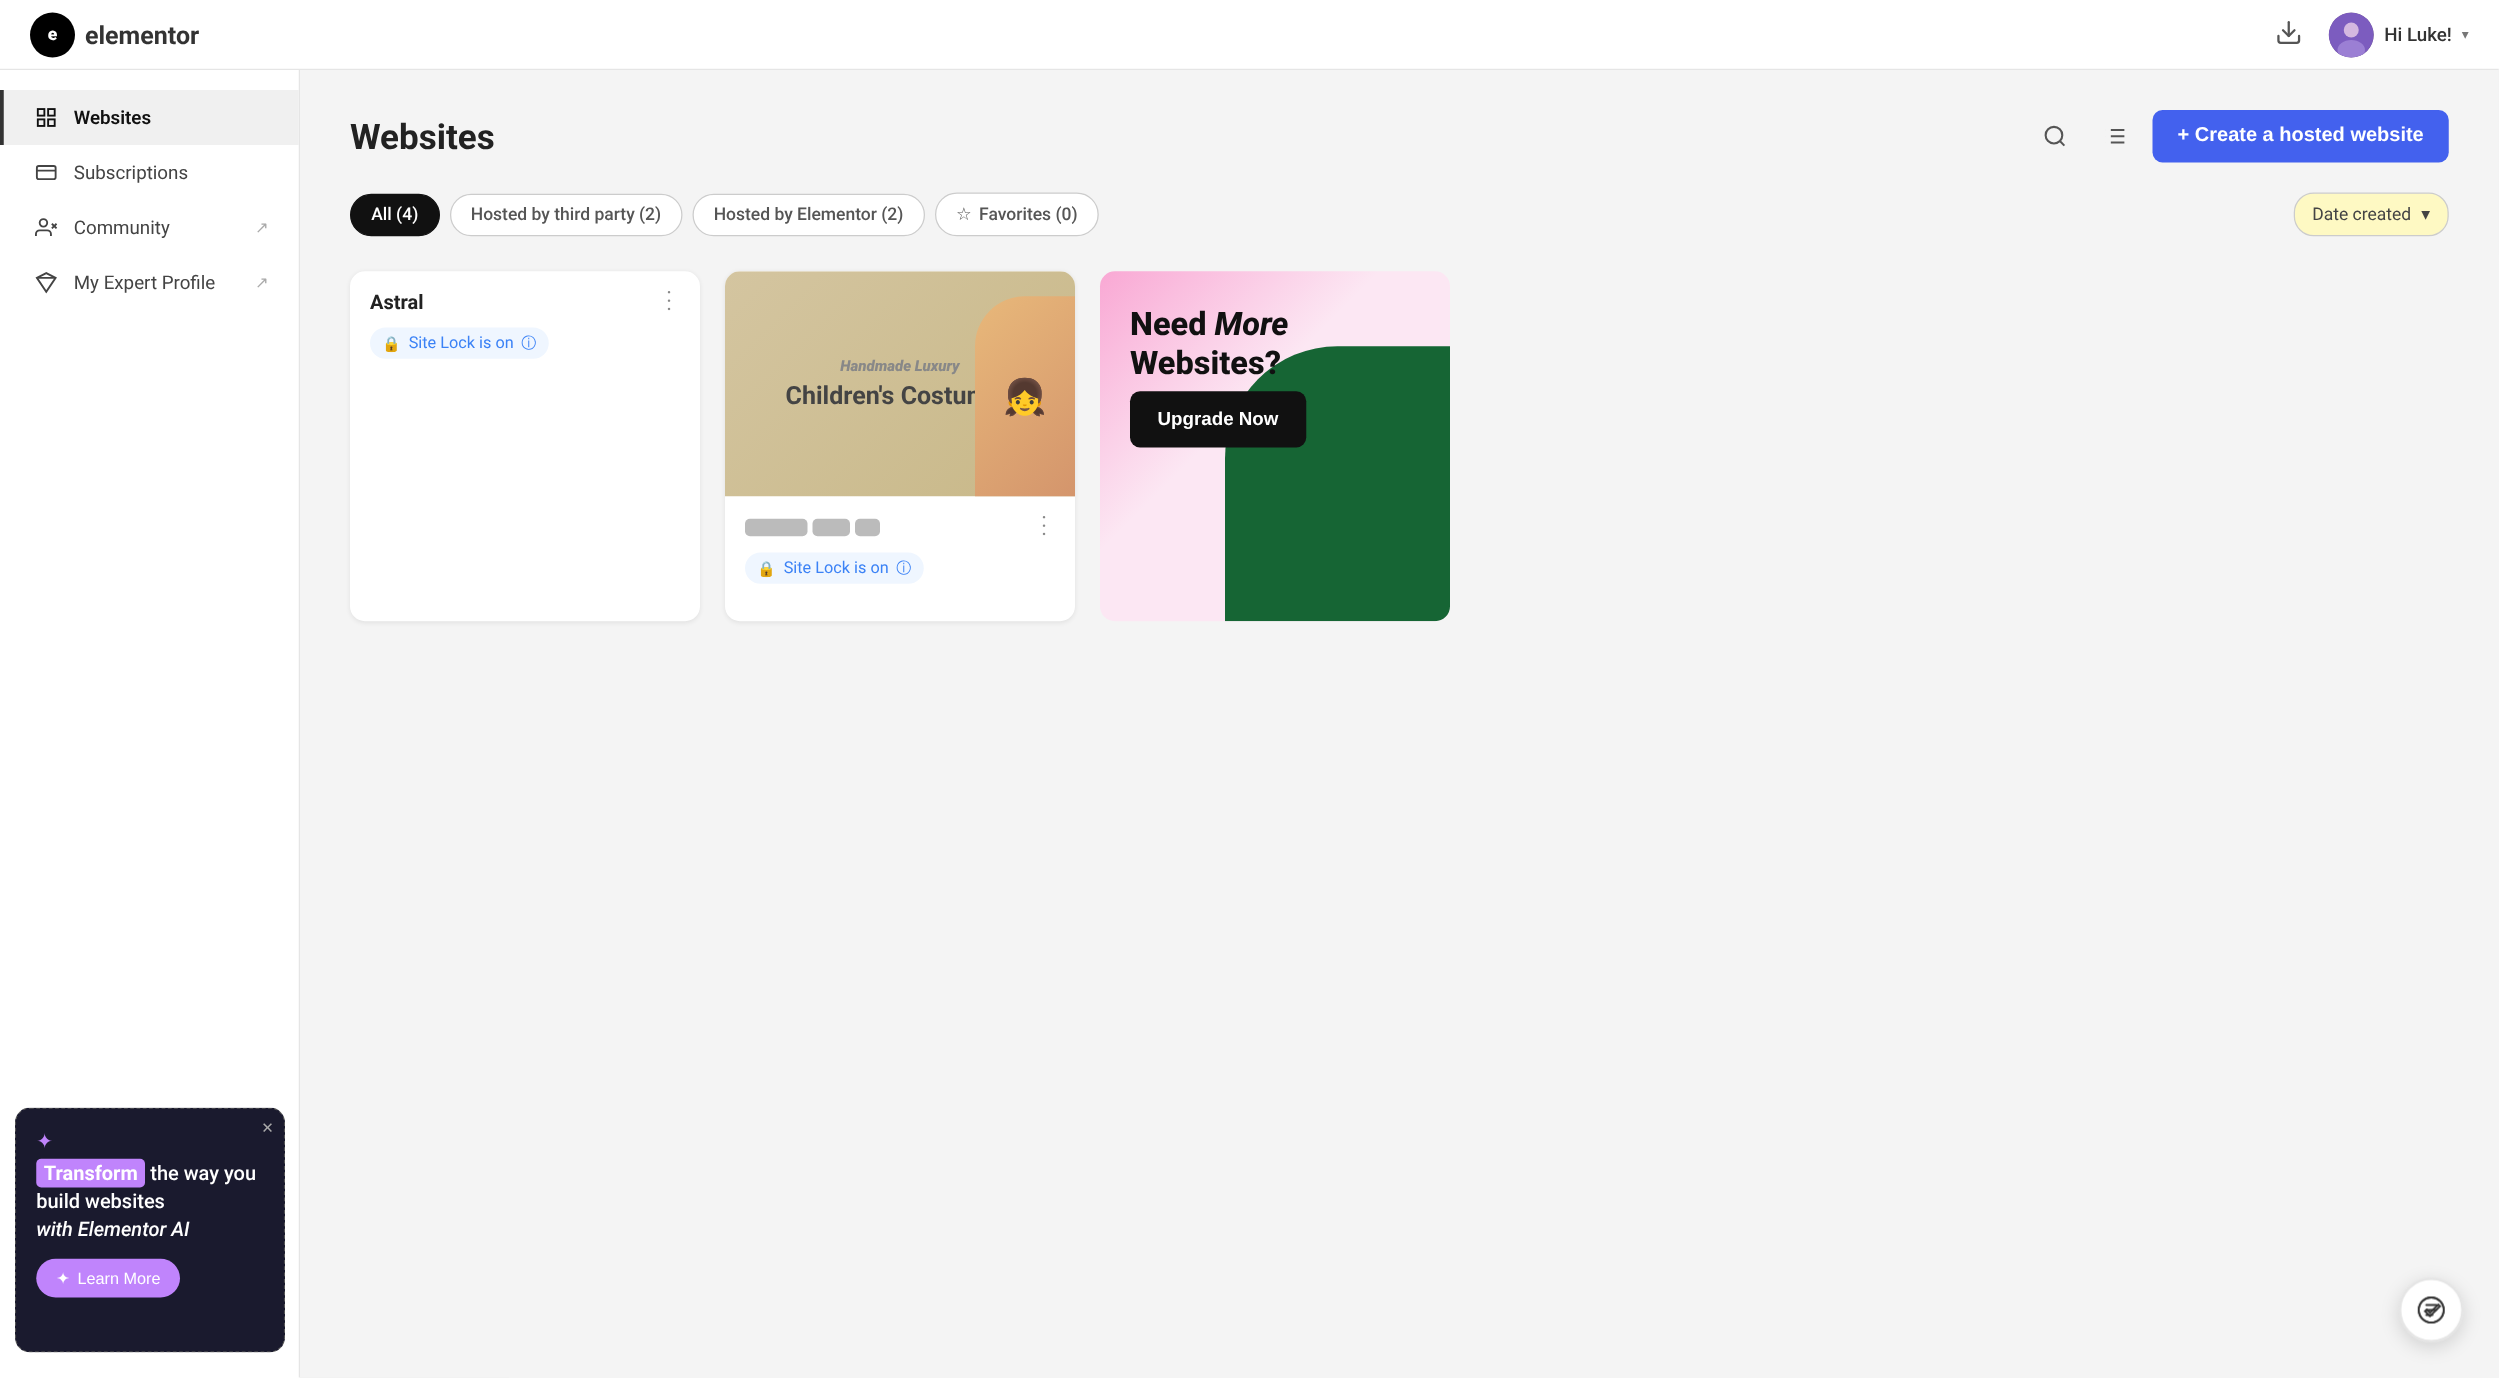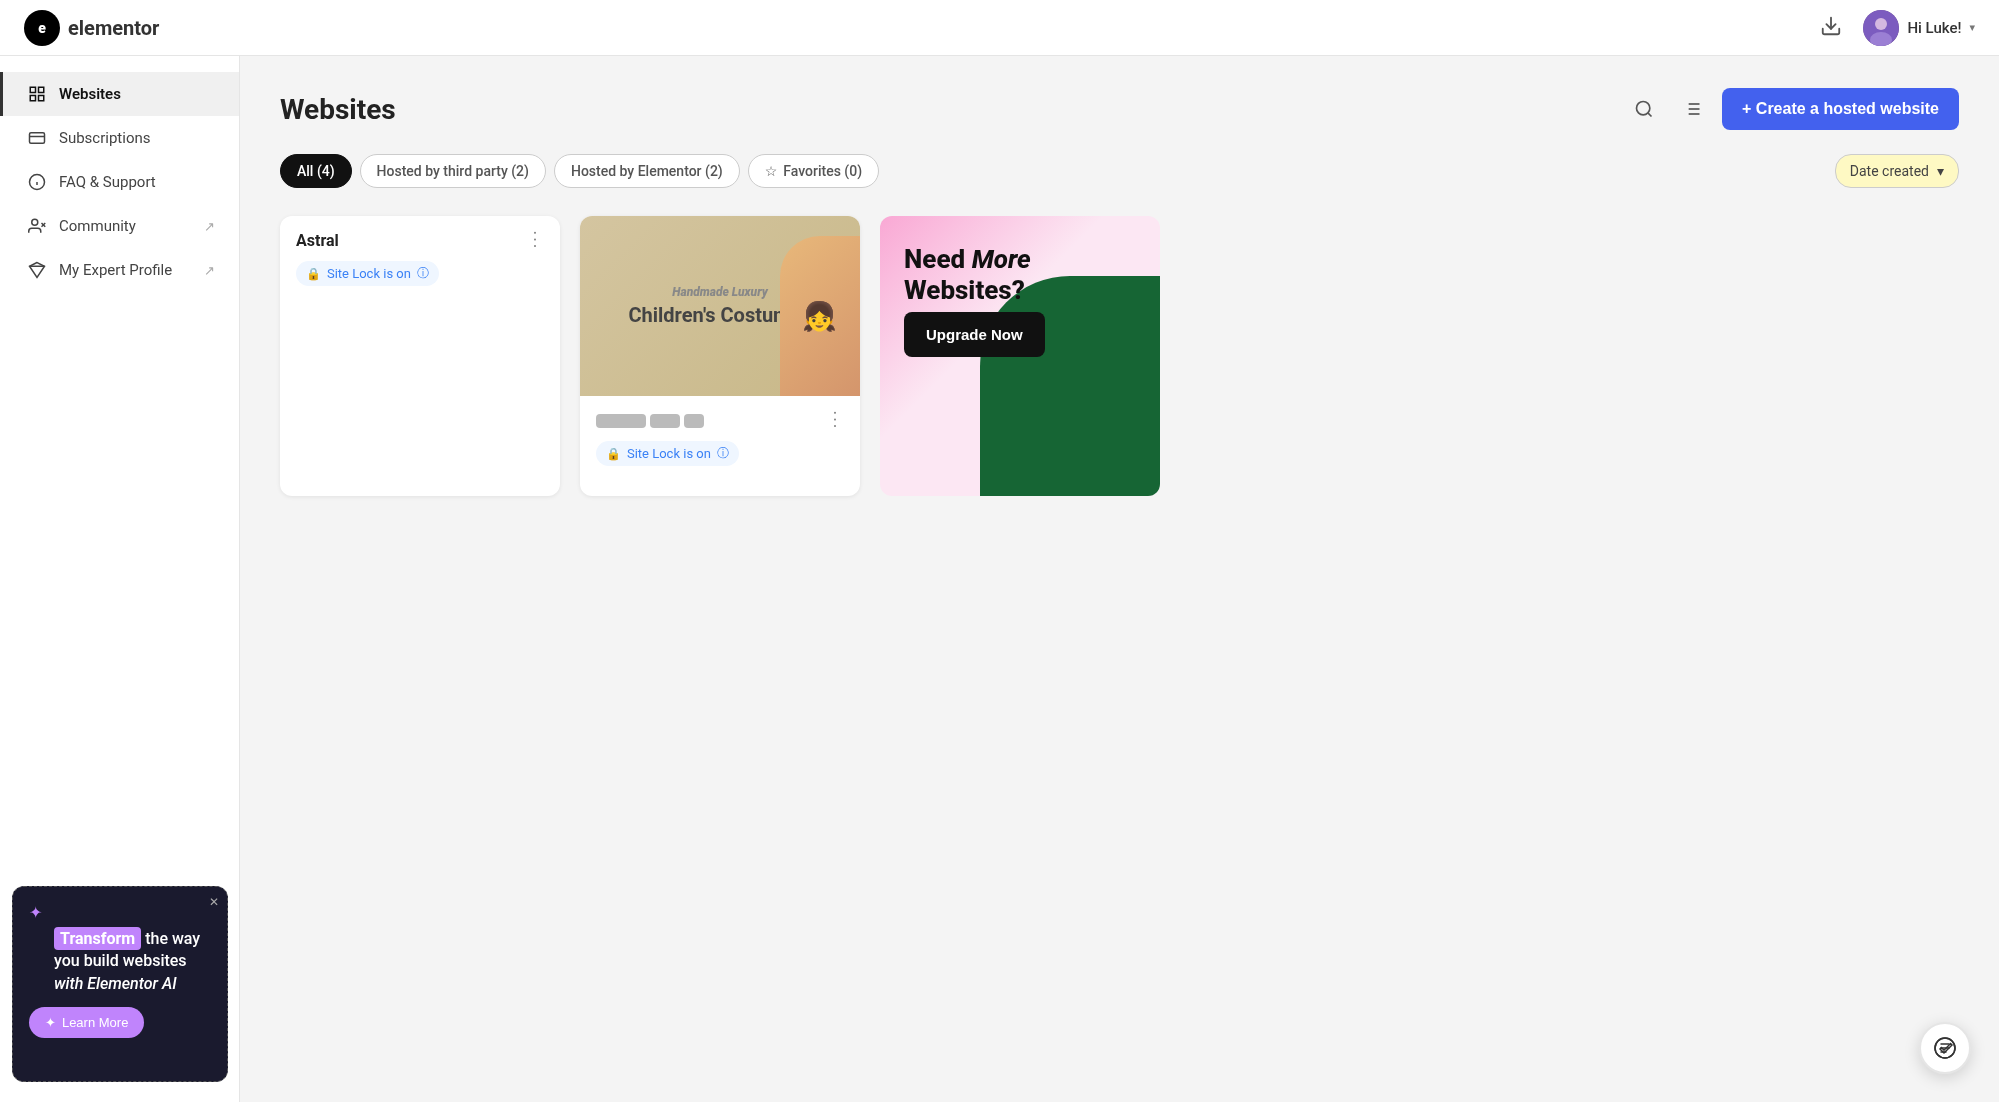--- a/index.html
+++ b/index.html
@@ -39,21 +39,21 @@
     .sidebar-ad {
       position: fixed; bottom: 20px; left: 12px;
       width: 216px; height: 196px;
       background: #1a1a2e; border-radius: 12px;
       padding: 16px; color: #fff;
       border: 1px dashed #555;
     }
     .sidebar-ad-close { position: absolute; top: 8px; right: 8px; color: #aaa; font-size: 12px; cursor: pointer; }
     .sidebar-ad-icon { color: #c084fc; font-size: 16px; }
     .sidebar-ad-highlight { background: #c084fc; color: #fff; padding: 2px 6px; border-radius: 4px; font-size: 16px; font-weight: 700; display: inline; }
-    .sidebar-ad-text { font-size: 16px; font-weight: 500; line-height: 1.4; margin-top: 6px; margin-left: 25px; }
+    .sidebar-ad-text { font-size: 16px; font-weight: 500; line-height: 1.4; margin-top: 6px; }
     .sidebar-ad-italic { font-style: italic; }
     .sidebar-ad-btn { margin-top: 12px; background: #c084fc; color: #fff; border: none; padding: 8px 16px; border-radius: 20px; font-size: 13px; cursor: pointer; display: flex; align-items: center; gap: 6px; }
 
     
     .main {
       margin-top: 56px; margin-left: 240px;
       padding: 32px 40px;
       min-height: calc(1102px - 56px);
       background: #f4f4f4;
     }
@@ -195,30 +195,20 @@
     <span>Websites</span>
   </div>
   <div class="sidebar-item">
     <div class="sidebar-icon">
       <svg width="18" height="18" viewBox="0 0 24 24" fill="none" stroke="currentColor" stroke-width="2">
         <rect x="2" y="5" width="20" height="14" rx="2"></rect>
         <line x1="2" y1="10" x2="22" y2="10"></line>
       </svg>
     </div>
     <span>Subscriptions</span>
-  </div>
-  <div class="sidebar-item">
-    <div class="sidebar-icon">
-      <svg width="18" height="18" viewBox="0 0 24 24" fill="none" stroke="currentColor" stroke-width="2">
-        <circle cx="12" cy="12" r="10"></circle>
-        <line x1="12" y1="16" x2="12" y2="12"></line>
-        <line x1="12" y1="8" x2="12.01" y2="8"></line>
-      </svg>
-    </div>
-    <span>FAQ &amp; Support</span>
   </div>
   <div class="sidebar-item">
     <div class="sidebar-icon">
       <svg width="18" height="18" viewBox="0 0 24 24" fill="none" stroke="currentColor" stroke-width="2">
         <path d="M17 21v-2a4 4 0 0 0-4-4H5a4 4 0 0 0-4 4v2"></path>
         <circle cx="9" cy="7" r="4"></circle>
         <line x1="18" y1="8" x2="23" y2="13"></line>
         <line x1="23" y1="8" x2="18" y2="13"></line>
       </svg>
     </div>

